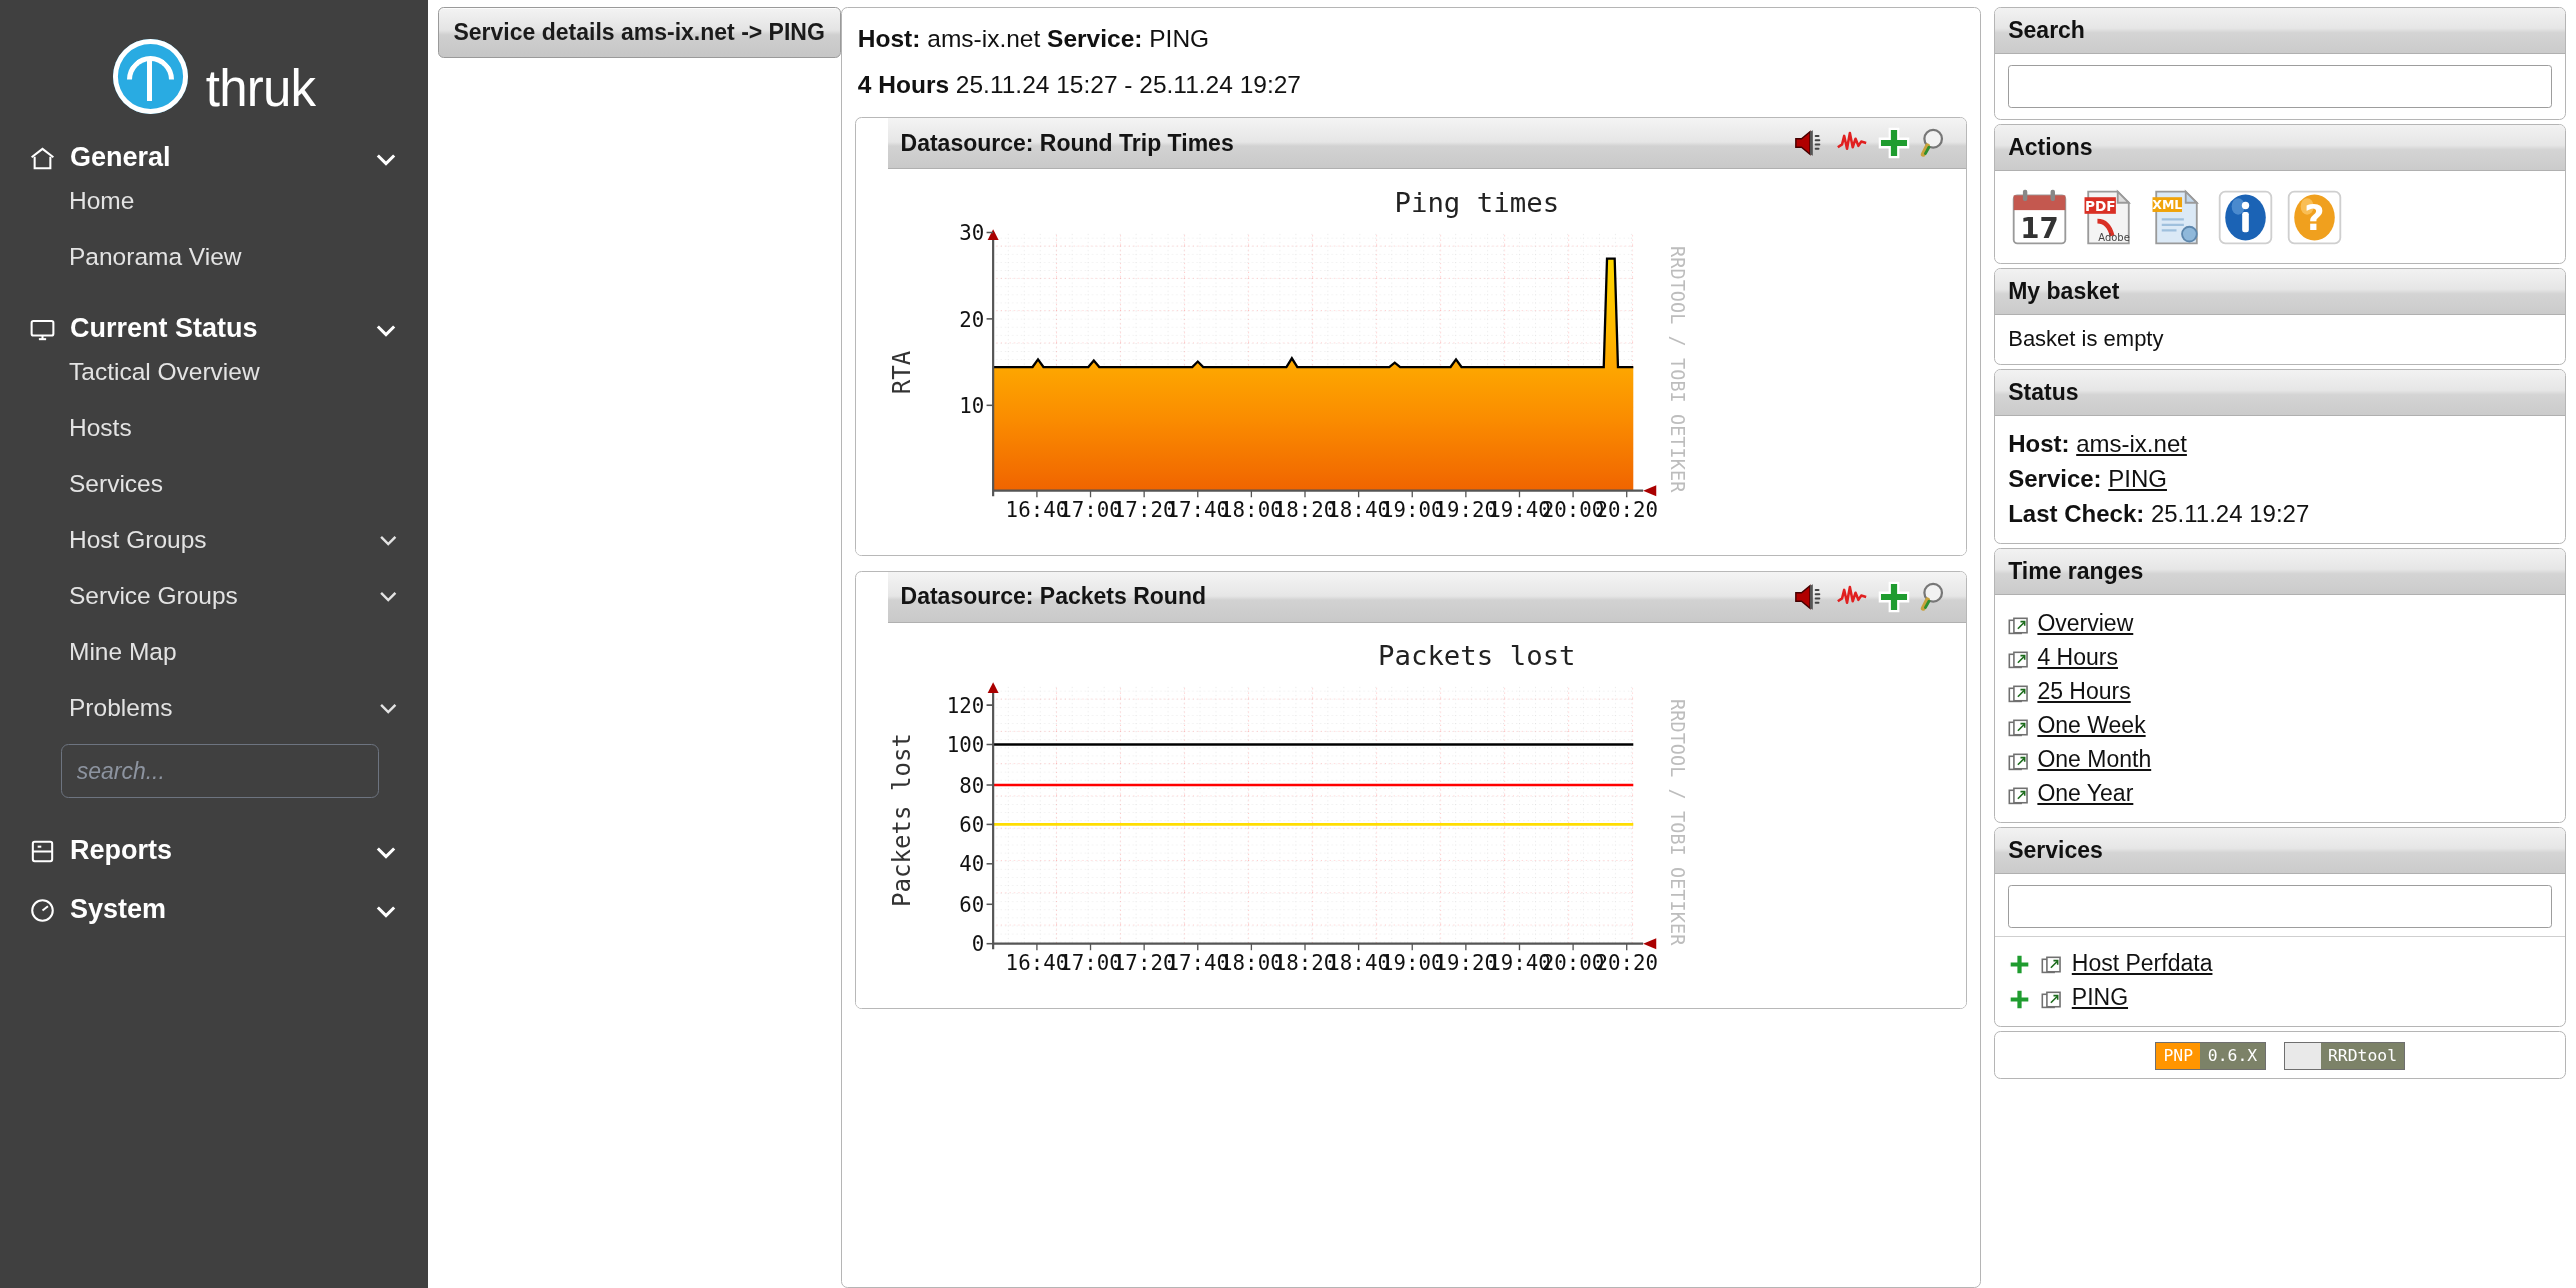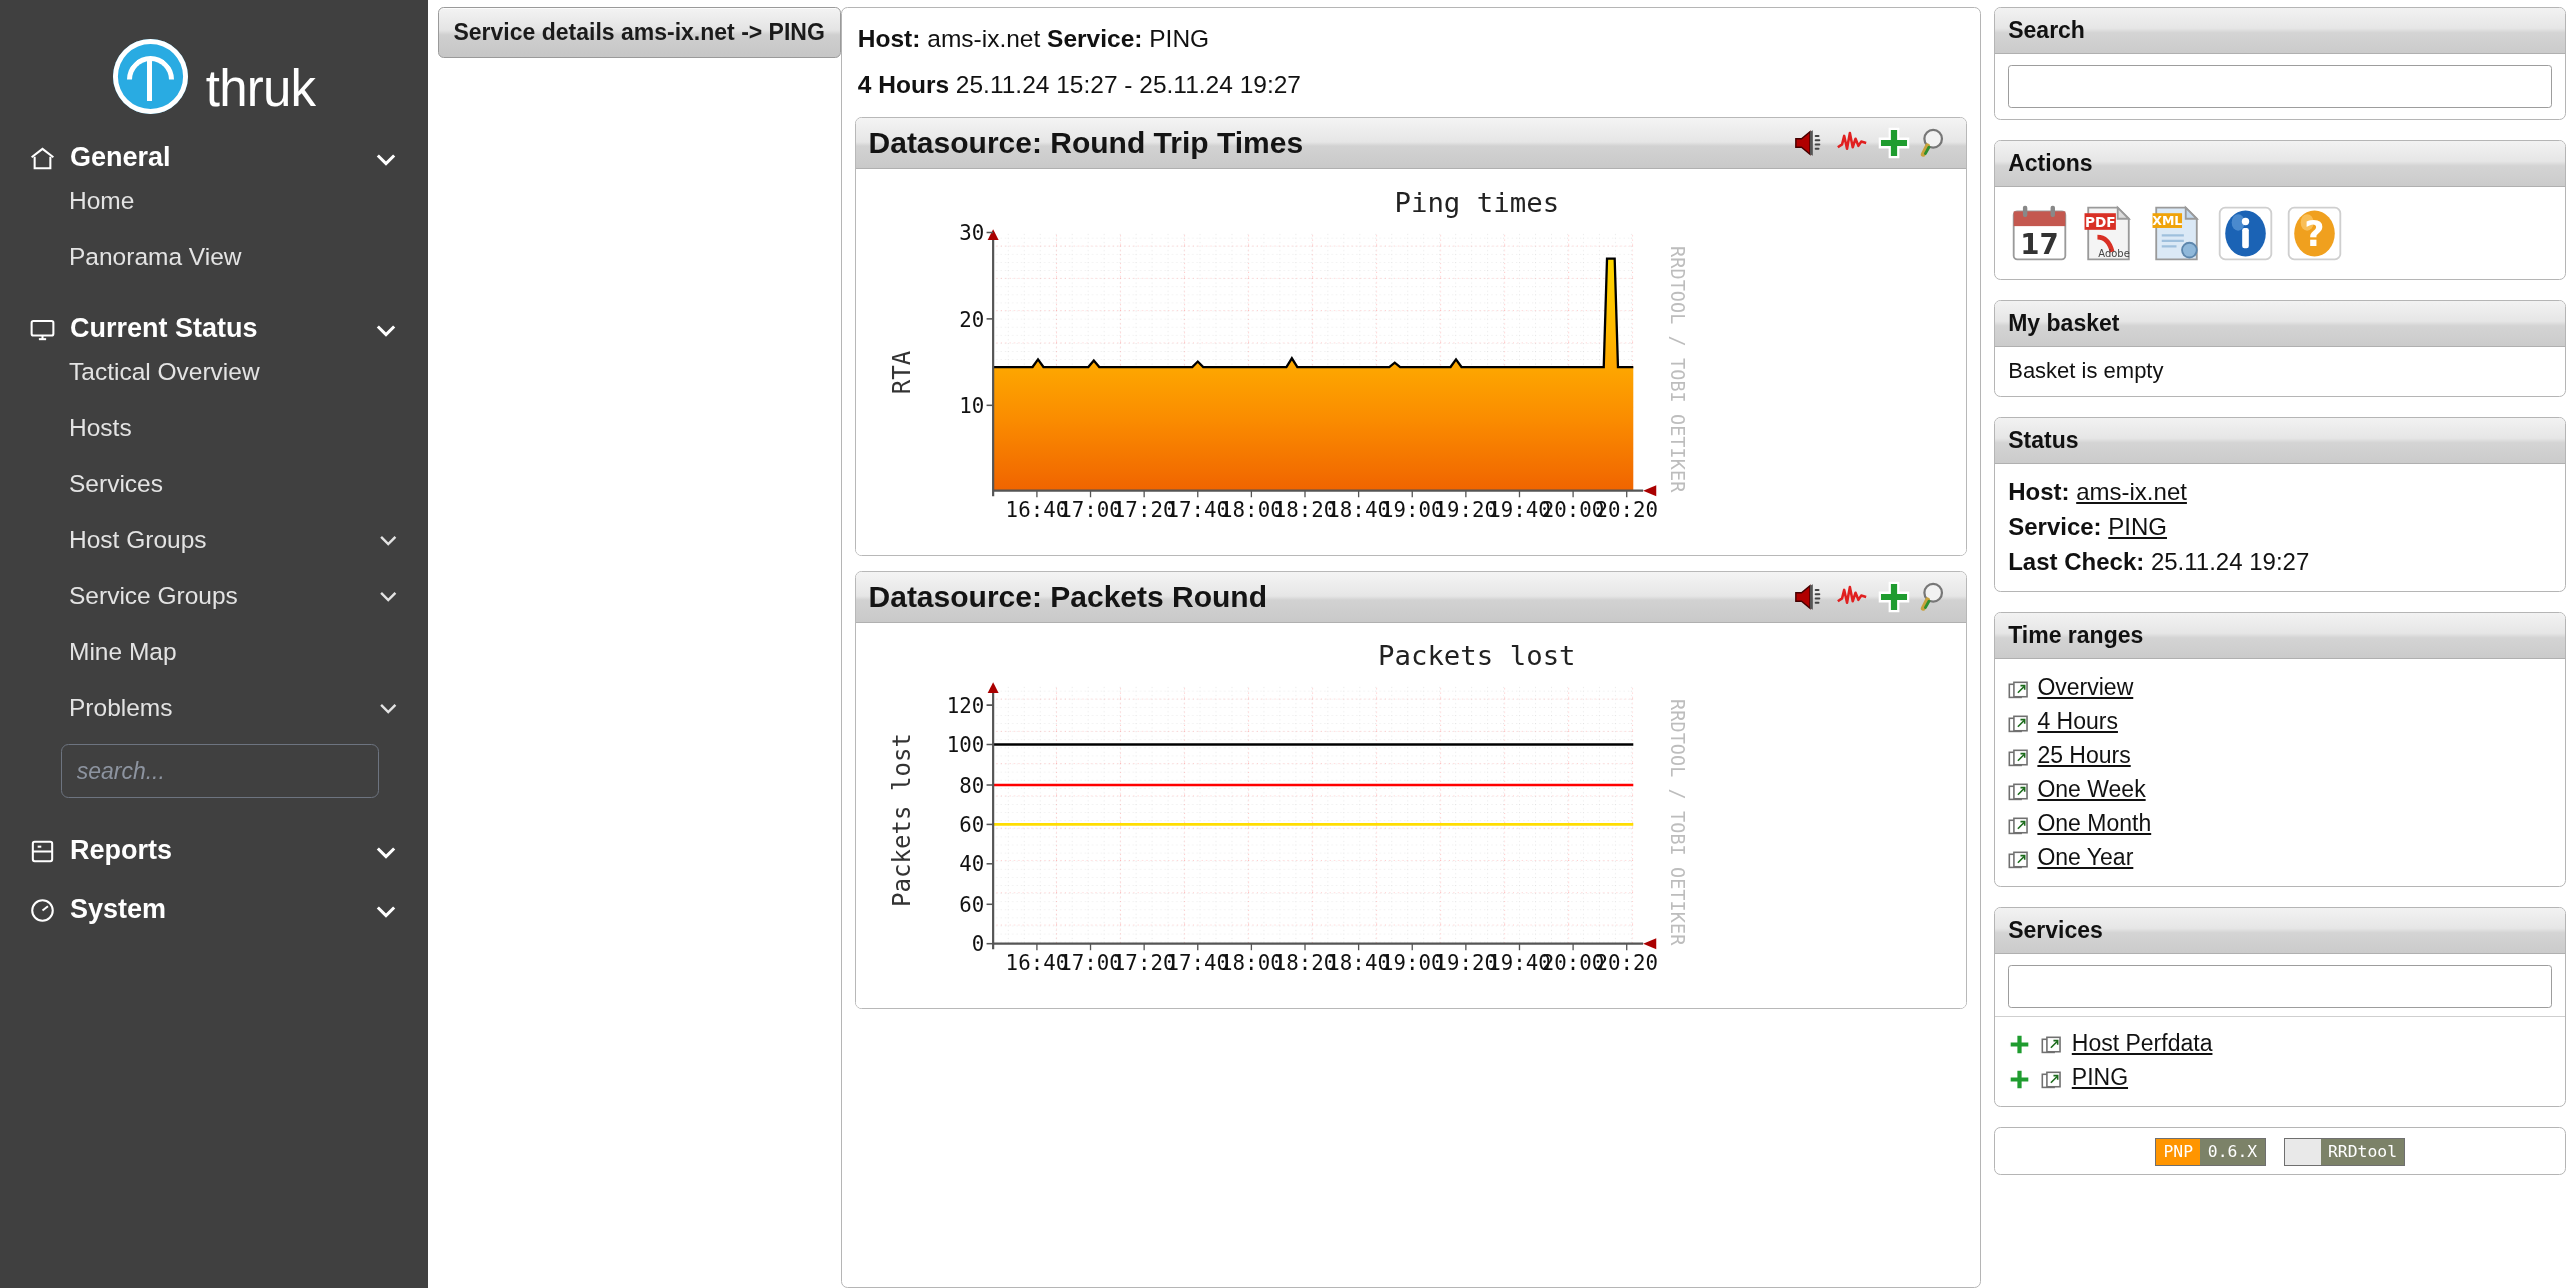--- a/index.html
+++ b/index.html
@@ -77,32 +77,32 @@
   .range-line b { font-weight:bold; }
 
   .ds-panel {
     border:0.8px solid #b8b8b8; border-radius:6.5px; background:#fff;
     margin-bottom:14.7px; overflow:hidden;
   }
   .ds-head {
     height:51px; display:flex; align-items:center; padding:0 13px;
     background:linear-gradient(to bottom,#f4f4f4 0%,#e6e6e6 48%,#d2d2d2 56%,#c9c9c9 100%);
     border-bottom:0.8px solid #b0b0b0;
-    font-size:30px; font-weight:bold; color:#141414;
+    font-size:23px; font-weight:bold; color:#141414;margin-left:32px;
   }
   .ds-icons { margin-left:auto; display:flex; align-items:center; gap:8.2px; }
   .ds-icons .ic { width:34px; height:34px; display:block; cursor:pointer; }
   .ds-body { padding:11.4px 8.2px 13px 8.2px; background:#fff; position:relative; }
 
   
   .graph { position:relative; width:100%; }
   .graph svg { display:block; width:100%; height:auto; }
 
   
-  .right-col { width:572px; flex:0 0 572px; display:flex; flex-direction:column; gap:20px; }
+  .right-col { width:572px; flex:0 0 572px; display:flex; flex-direction:column; gap:4px; }
   .box { border:0.8px solid #b5b5b5; border-radius:6.5px; background:#fff; overflow:hidden; }
   .box-head {
     height:46px; display:flex; align-items:center; padding:0 13px;
     background:linear-gradient(to bottom,#f2f2f2 0%,#e6e6e6 45%,#d4d4d4 55%,#cbcbcb 100%);
     border-bottom:0.8px solid #b0b0b0;
     font-size:23px; font-weight:bold; color:#111;
   }
   .box-body { padding:11.4px 13px; font-size:22px; color:#111; }
   .txt-input {
     width:100%; height:43px; border:1.6px solid #9d9d9d; border-radius:3.3px;

